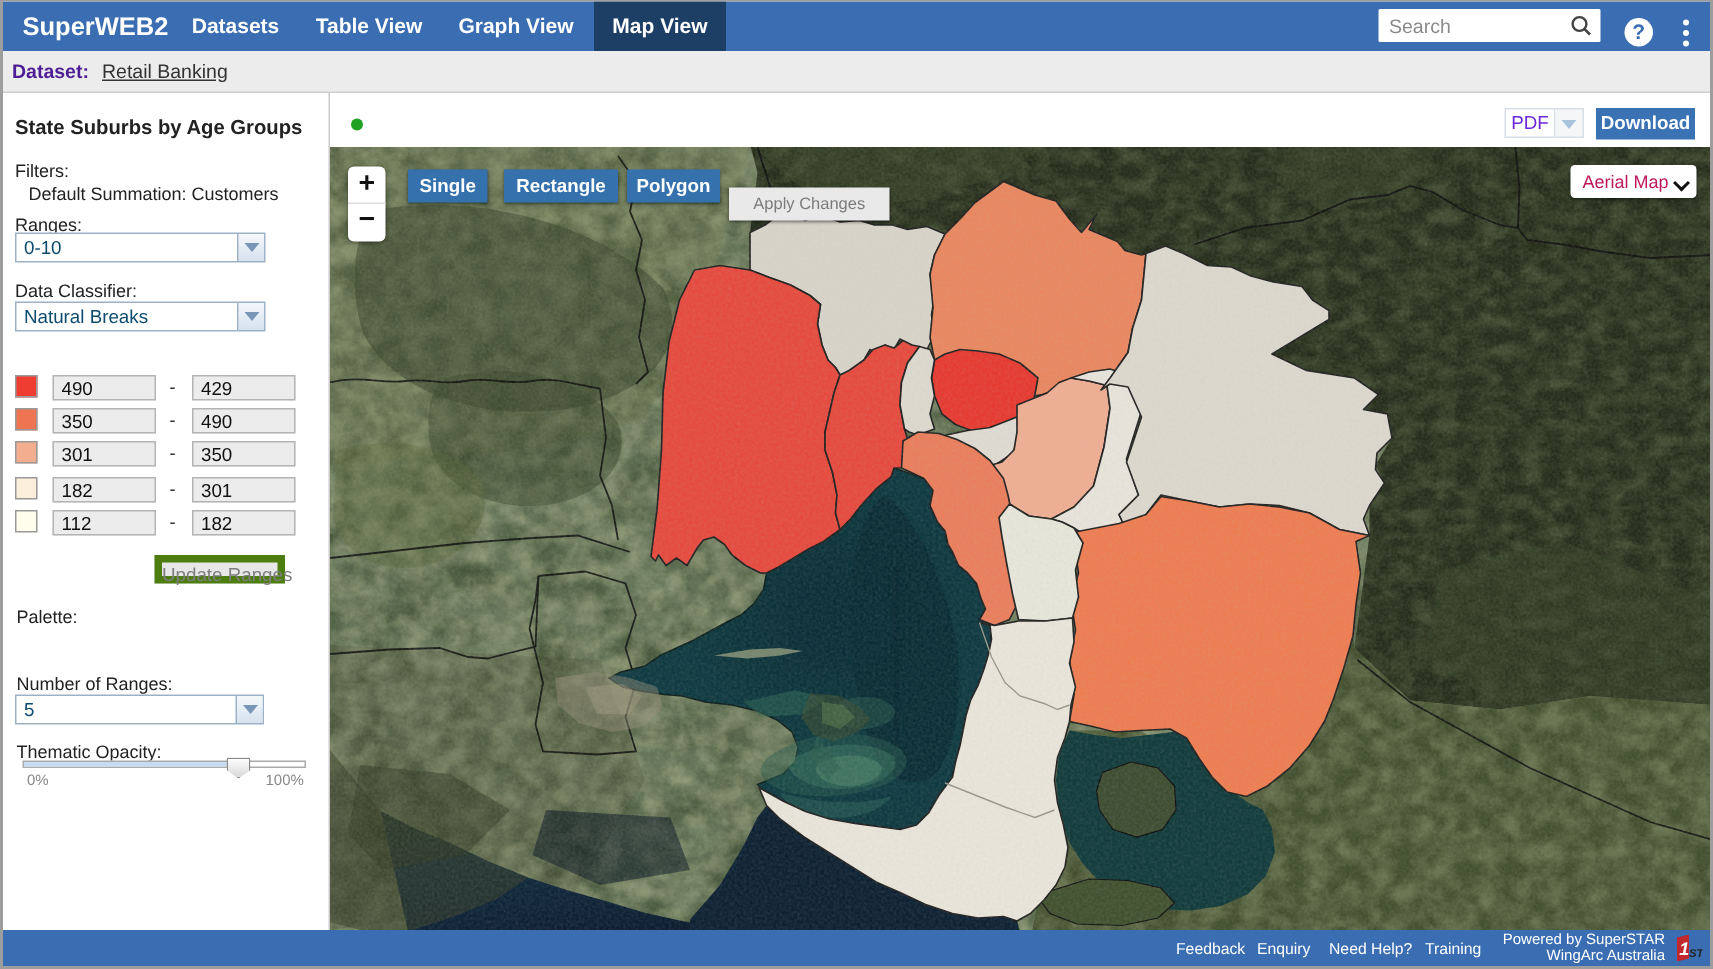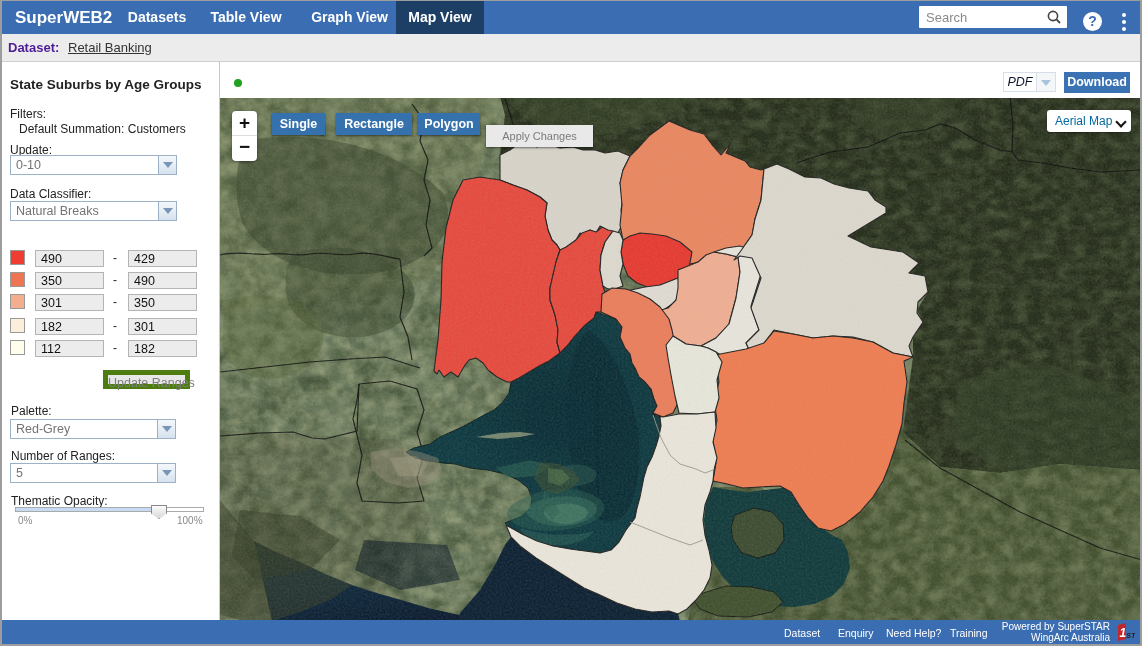--- a/index.html
+++ b/index.html
@@ -15,54 +15,54 @@
 .helpcirc { position:absolute; left:1083px; top:11px; width:19px; height:19px; border-radius:50%; background:#fff; color:#3a6db1; font-weight:bold; font-size:14px; text-align:center; line-height:19px; }
 .dots { position:absolute; left:1122px; top:12px; width:4px; }
 .dots div { width:4px; height:4px; border-radius:50%; background:#fff; margin-bottom:3px; }
 .datasetbar { position:absolute; left:0; top:34px; width:1142px; height:28px; background:#ececec; border-bottom:1px solid #cfcfcf; }
 .datasetbar .lbl { position:absolute; left:8px; top:6px; font-weight:bold; font-size:13px; color:#4c1d95; }
 .datasetbar a { position:absolute; left:68px; top:6px; font-size:13px; color:#333; text-decoration:underline; }
 .sidebar { position:absolute; left:0; top:62px; width:220px; height:558px; background:#fff; border-right:1px solid #c9c9c9; }
 .sb-title { position:absolute; left:10px; top:15px; font-weight:bold; font-size:13.5px; color:#222; }
 .sb-txt { font-size:12px; color:#222; position:absolute; }
 .combo { position:absolute; height:20px; background:#fff; border:1px solid #9cb1c6; }
-.combo .ctext { position:absolute; left:5px; top:2px; font-size:12.5px; color:#737373; }
+.combo .ctext { position:absolute; left:5px; top:2px; font-size:12.5px; color:#0c4a6e; }
 .combo .carrow { position:absolute; right:0; top:0; width:18px; height:18px; background:linear-gradient(#f4f8fb,#d6e2ee); border-left:1px solid #9cb1c6; }
 .combo .carrow:after { content:""; position:absolute; left:4px; top:6px; border-left:5px solid transparent; border-right:5px solid transparent; border-top:6px solid #7996b6; }
 .swatch { position:absolute; left:10px; width:15px; height:15px; border:1px solid #999; }
 .numbox { position:absolute; width:69px; height:17px; background:#ececec; border:1px solid #b4b4b4; font-size:12.5px; color:#111; padding:1px 0 0 5px; }
 .dashsep { position:absolute; left:113px; width:8px; font-size:12px; color:#222; }
 .updbtn { position:absolute; left:103px; top:308px; width:87px; height:19px; background:#e7e7e7; border:5px solid #4d7c0f; color:#7e7e7e; font-size:12.5px; text-align:center; line-height:17px; white-space:nowrap; }
 .toolbar { position:absolute; left:220px; top:62px; width:922px; height:36px; background:#fff; }
 .greendot { position:absolute; left:14px; top:17px; width:8px; height:8px; border-radius:50%; background:#21a121; }
-.pdfbox { position:absolute; left:783px; top:10px; width:34px; height:20px; background:#fff; border:1px solid #d7dfe8; font-size:12.5px; color:#0f172a; text-align:center; line-height:19px;font-style:italic; }
+.pdfbox { position:absolute; left:783px; top:10px; width:34px; height:20px; background:#fff; border:1px solid #d7dfe8; font-size:12.5px; color:#6d28d9; text-align:center; line-height:19px; }
 .pdfarr { position:absolute; left:817px; top:10px; width:19px; height:20px; background:#f4f6f8; border:1px solid #d7dfe8; border-left:none; }
 .pdfarr:after { content:""; position:absolute; left:4px; top:7px; border-left:5px solid transparent; border-right:5px solid transparent; border-top:6px solid #a8c4dd; }
 .dlbtn { position:absolute; left:844px; top:10px; width:66px; height:21px; background:#3a72b4; color:#fff; font-weight:bold; font-size:12.5px; text-align:center; line-height:21px; }
 .mapwrap { position:absolute; left:220px; top:98px; width:922px; height:522px; overflow:hidden; background:#49593a; }
 .mapwrap svg { display:block; }
 .zoomctl { position:absolute; left:12px; top:13px; width:25px; height:50px; background:#fff; border-radius:4px; box-shadow:0 1px 3px rgba(0,0,0,.4); }
 .zoomctl .zp { position:absolute; left:0; top:0; width:25px; height:25px; border-bottom:1px solid #ddd; font-size:19px; font-weight:bold; text-align:center; line-height:24px; color:#111; }
 .zoomctl .zm { position:absolute; left:0; top:25px; width:25px; height:25px; font-size:19px; font-weight:bold; text-align:center; line-height:22px; color:#111; }
 .mapbtn { position:absolute; top:15px; height:22px; background:#3572ad; color:#fff; font-weight:bold; font-size:12.5px; text-align:center; line-height:22px; box-shadow:0 1px 2px rgba(0,0,0,.5); }
 .mapbtn.grey { background:#e9e9e9; color:#7b7b7b; font-weight:normal; font-size:11px;margin-top:12px; }
-.aerialsel { position:absolute; left:827px; top:12px; width:84px; height:22px; background:#fff; border-radius:3px; box-shadow:0 1px 2px rgba(0,0,0,.4); font-size:12px; color:#0369a1; line-height:22px; padding-left:8px; }
+.aerialsel { position:absolute; left:827px; top:12px; width:84px; height:22px; background:#fff; border-radius:3px; box-shadow:0 1px 2px rgba(0,0,0,.4); font-size:12px; color:#be185d; line-height:22px; padding-left:8px; }
 .aerialsel:after { content:""; position:absolute; right:6px; top:8px; width:6px; height:6px; border-right:2px solid #111; border-bottom:2px solid #111; transform:rotate(45deg); }
 .footer { position:absolute; left:0; top:620px; width:1142px; height:24px; background:#3a6db1; color:#fff; }
 .footer a { color:#fff; text-decoration:none; font-size:10.5px; position:absolute; top:7px; }
 .poweredby { position:absolute; left:1000px; top:1px; font-size:10px; color:#fff; text-align:right; width:110px; line-height:11px; }
 .logo1st { position:absolute; left:1116px; top:3px; width:19px; height:18px; }
 </style>
 </head>
 <body>
 <div class="navbar">
   <span class="brand">SuperWEB2</span>
   <span class="navitem" style="left:122px;width:70px;">Datasets</span>
   <span class="navitem" style="left:206px;width:80px;">Table View</span>
-  <span class="navitem" style="left:300px;width:88px;text-align:right;">Graph View</span>
+  <span class="navitem" style="left:300px;width:88px;">Graph View</span>
   <span class="navitem nav-active" style="left:396px;width:88px;">Map View</span>
   <span class="searchbox">
       <span>Search</span>
     <svg style="position:absolute;right:5px;top:3px" width="16" height="16" viewBox="0 0 16 16">
         <circle cx="7" cy="7" r="4.6" fill="none" stroke="#444" stroke-width="1.6"></circle>
         <line x1="10.4" y1="10.4" x2="14" y2="14" stroke="#444" stroke-width="1.8"></line>
       </svg>
   </span>
   <span class="helpcirc">?</span>
   <span class="dots">
@@ -72,21 +72,21 @@
     </span>
 </div>
 <div class="datasetbar">
     <span class="lbl">Dataset:</span>
     <a>Retail Banking</a>
   </div>
 <div class="sidebar">
   <div class="sb-title">State Suburbs by Age Groups</div>
   <div class="sb-txt" style="left:10px;top:45px;">Filters:</div>
   <div class="sb-txt" style="left:19px;top:60px;">Default Summation: Customers</div>
-  <div class="sb-txt" style="left:10px;top:81px;">Update:</div>
+  <div class="sb-txt" style="left:10px;top:81px;">Ranges:</div>
   <div class="combo" style="left:10px;top:93px;width:167px;">
       <span class="ctext">0-10</span>
       <span class="carrow"></span>
     </div>
   <div class="sb-txt" style="left:10px;top:125px;">Data Classifier:</div>
   <div class="combo" style="left:10px;top:139px;width:167px;">
       <span class="ctext">Natural Breaks</span>
       <span class="carrow"></span>
     </div>
   <div class="swatch" style="top:188px;background:#f03d32;"></div>
@@ -104,24 +104,20 @@
     <span class="dashsep" style="top:233px;">-</span>
     <div class="numbox" style="left:128px;top:232px;">350</div>
   <div class="numbox" style="left:35px;top:256px;">182</div>
     <span class="dashsep" style="top:257px;">-</span>
     <div class="numbox" style="left:128px;top:256px;">301</div>
   <div class="numbox" style="left:35px;top:278px;">112</div>
     <span class="dashsep" style="top:279px;">-</span>
     <div class="numbox" style="left:128px;top:278px;">182</div>
   <div class="updbtn">Update Ranges</div>
   <div class="sb-txt" style="left:11px;top:342px;">Palette:</div>
-  <div class="combo" style="left:10px;top:357px;width:166px;">
-      <span class="ctext">Red-Grey</span>
-      <span class="carrow"></span>
-    </div>
   <div class="sb-txt" style="left:11px;top:387px;">Number of Ranges:</div>
   <div class="combo" style="left:10px;top:401px;width:166px;">
       <span class="ctext">5</span>
       <span class="carrow"></span>
     </div>
   <div class="sb-txt" style="left:11px;top:432px;">Thematic Opacity:</div>
   <div style="position:absolute;left:15px;top:445px;width:189px;height:5px;border:1px solid #aaa;background:#fff;">
     <div style="position:absolute;left:0;top:0;width:143px;height:3px;background:#c7dcf2;"></div>
   </div>
   <div style="position:absolute;left:151px;top:443px;width:16px;height:14px;background:linear-gradient(#fdfdfd,#d8d8d8);border:1px solid #888;clip-path:polygon(0 0,100% 0,100% 60%,50% 100%,0 60%);"></div>
@@ -271,21 +267,21 @@
       <div class="zp">+</div>
       <div class="zm">−</div>
     </div>
   <div class="mapbtn" style="left:52px;width:53px;">Single</div>
   <div class="mapbtn" style="left:116px;width:76px;">Rectangle</div>
   <div class="mapbtn" style="left:198px;width:62px;">Polygon</div>
   <div class="mapbtn grey" style="left:266px;width:107px;">Apply Changes</div>
   <div class="aerialsel">Aerial Map</div>
 </div>
 <div class="footer">
-  <a style="left:784px;">Dataset</a>
+  <a style="left:784px;">Feedback</a>
   <a style="left:838px;">Enquiry</a>
   <a style="left:886px;">Need Help?</a>
   <a style="left:950px;">Training</a>
   <div class="poweredby">Powered by SuperSTAR<br>WingArc Australia</div>
   <svg class="logo1st" viewBox="0 0 19 18">
       <polygon points="2,2 10,0 10,16 2,18" fill="#c0282e"></polygon>
       <text x="3.5" y="13.5" font-size="12" font-weight="bold" font-style="italic" fill="#fff" font-family="Liberation Sans">1</text>
       <text x="10" y="15" font-size="7.5" font-weight="bold" font-style="italic" fill="#222" font-family="Liberation Sans">ST</text>
     </svg>
 </div>

